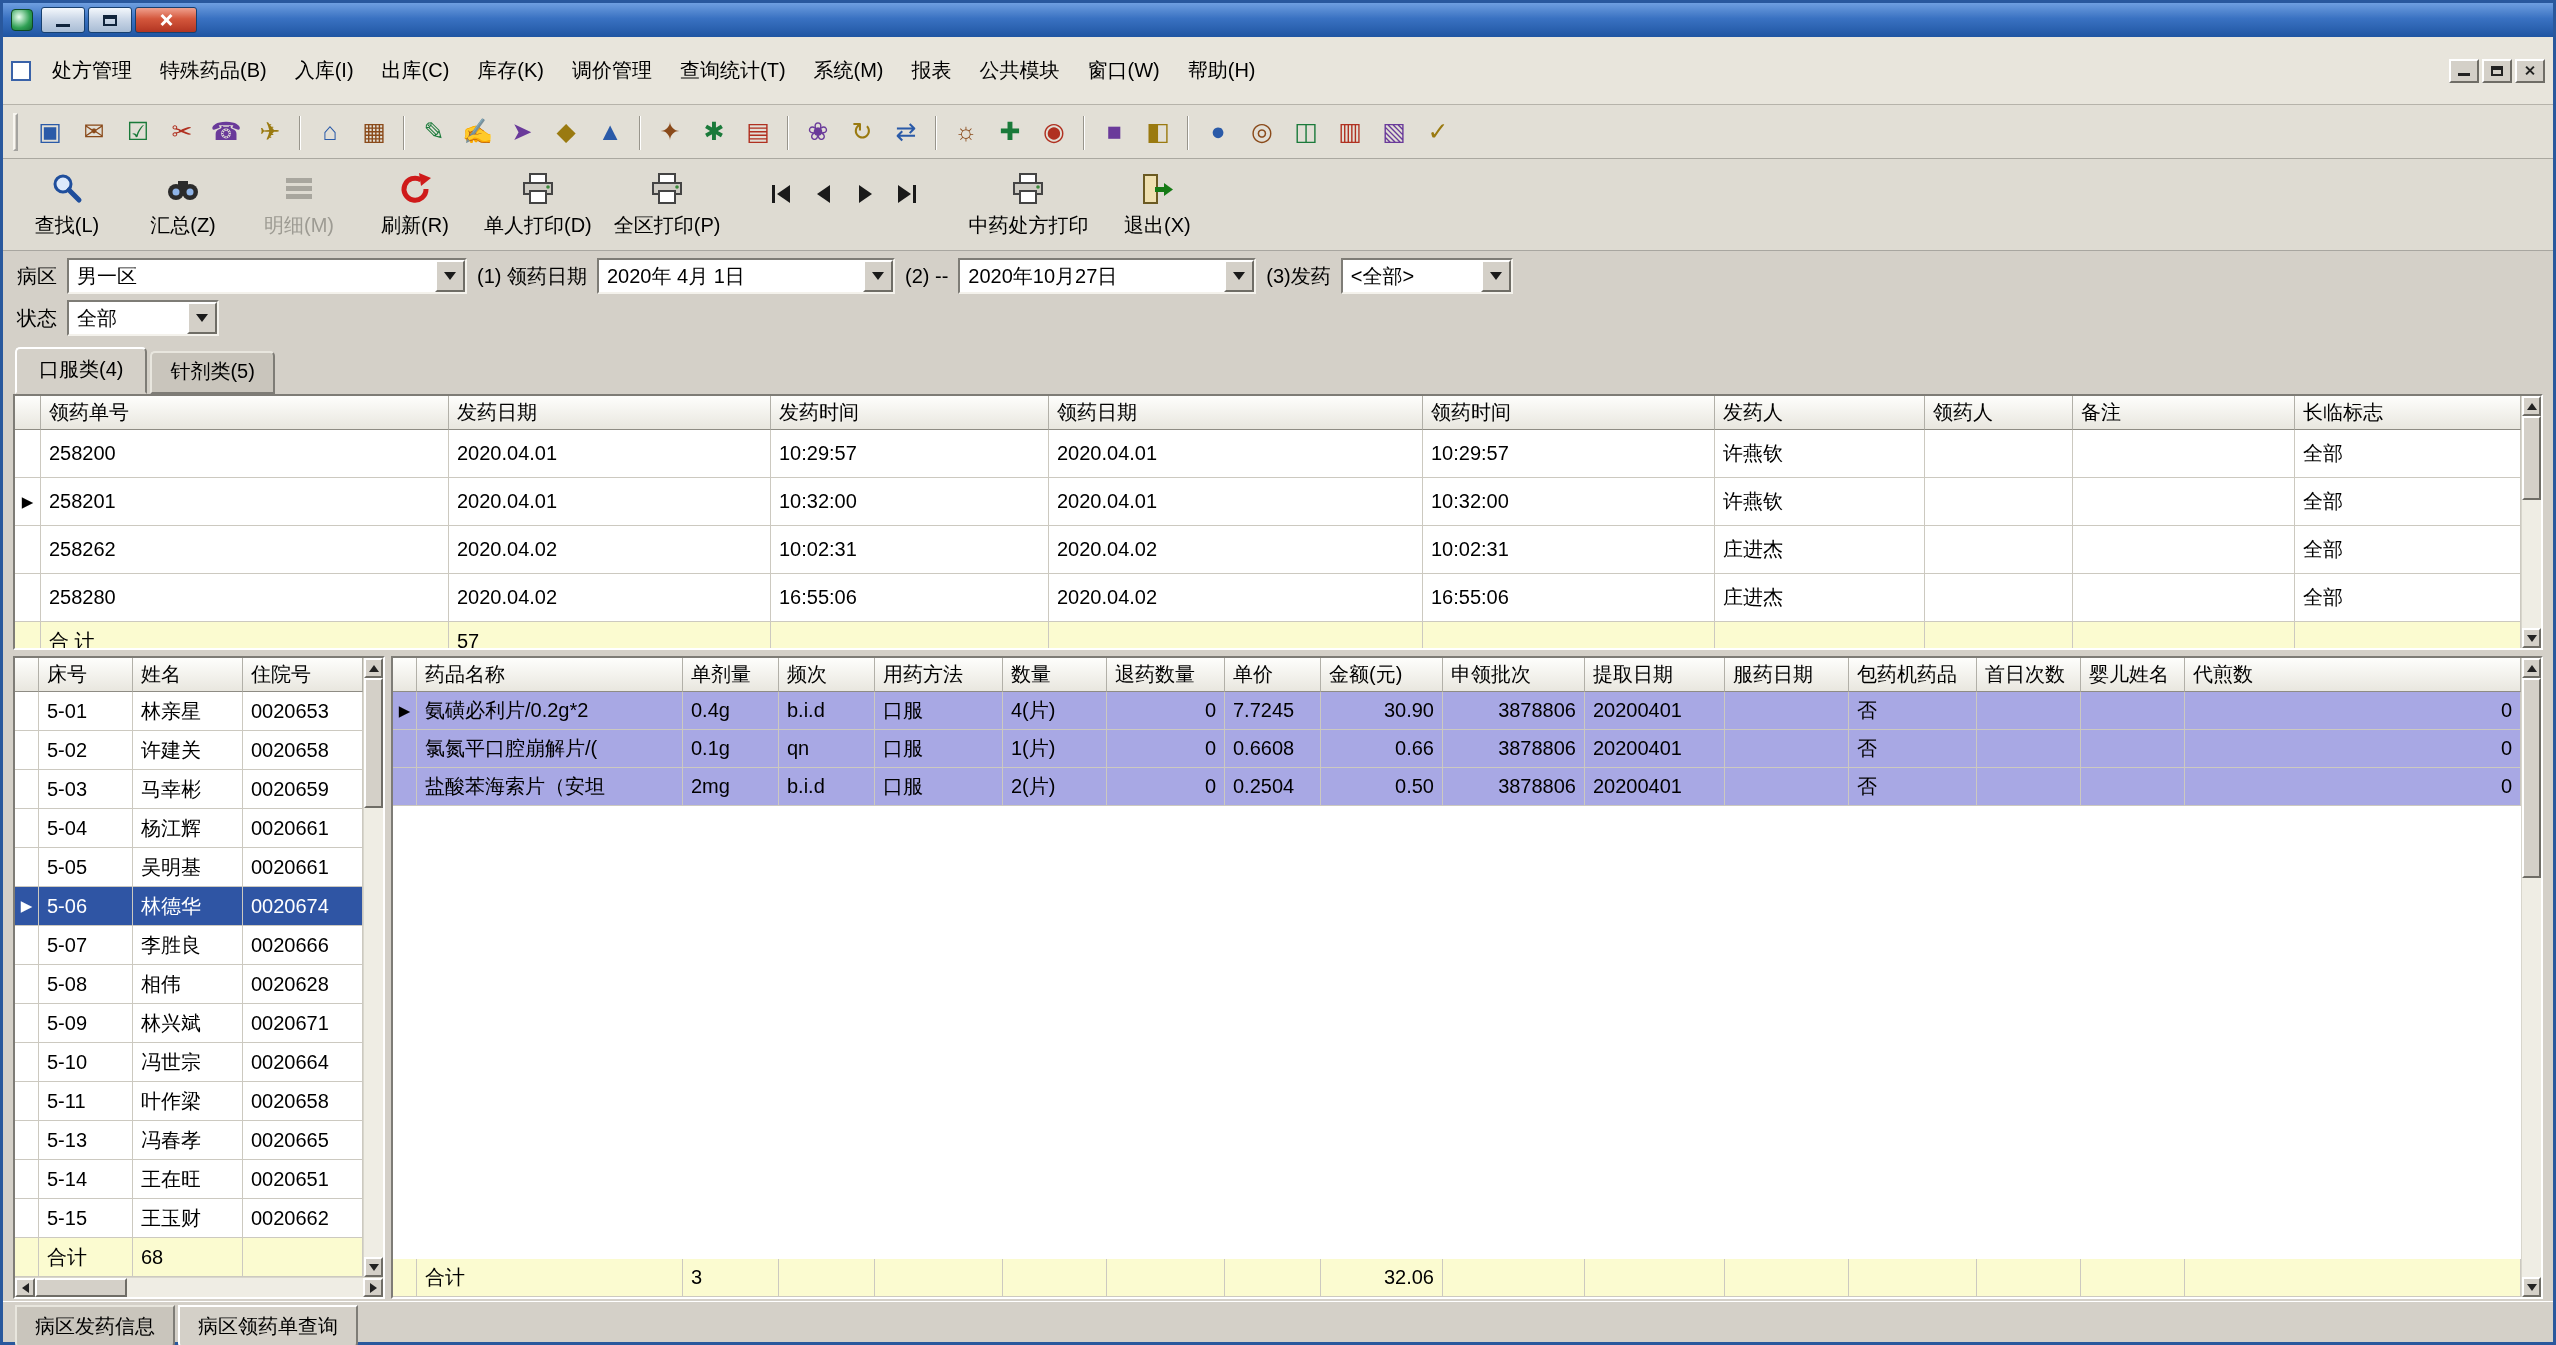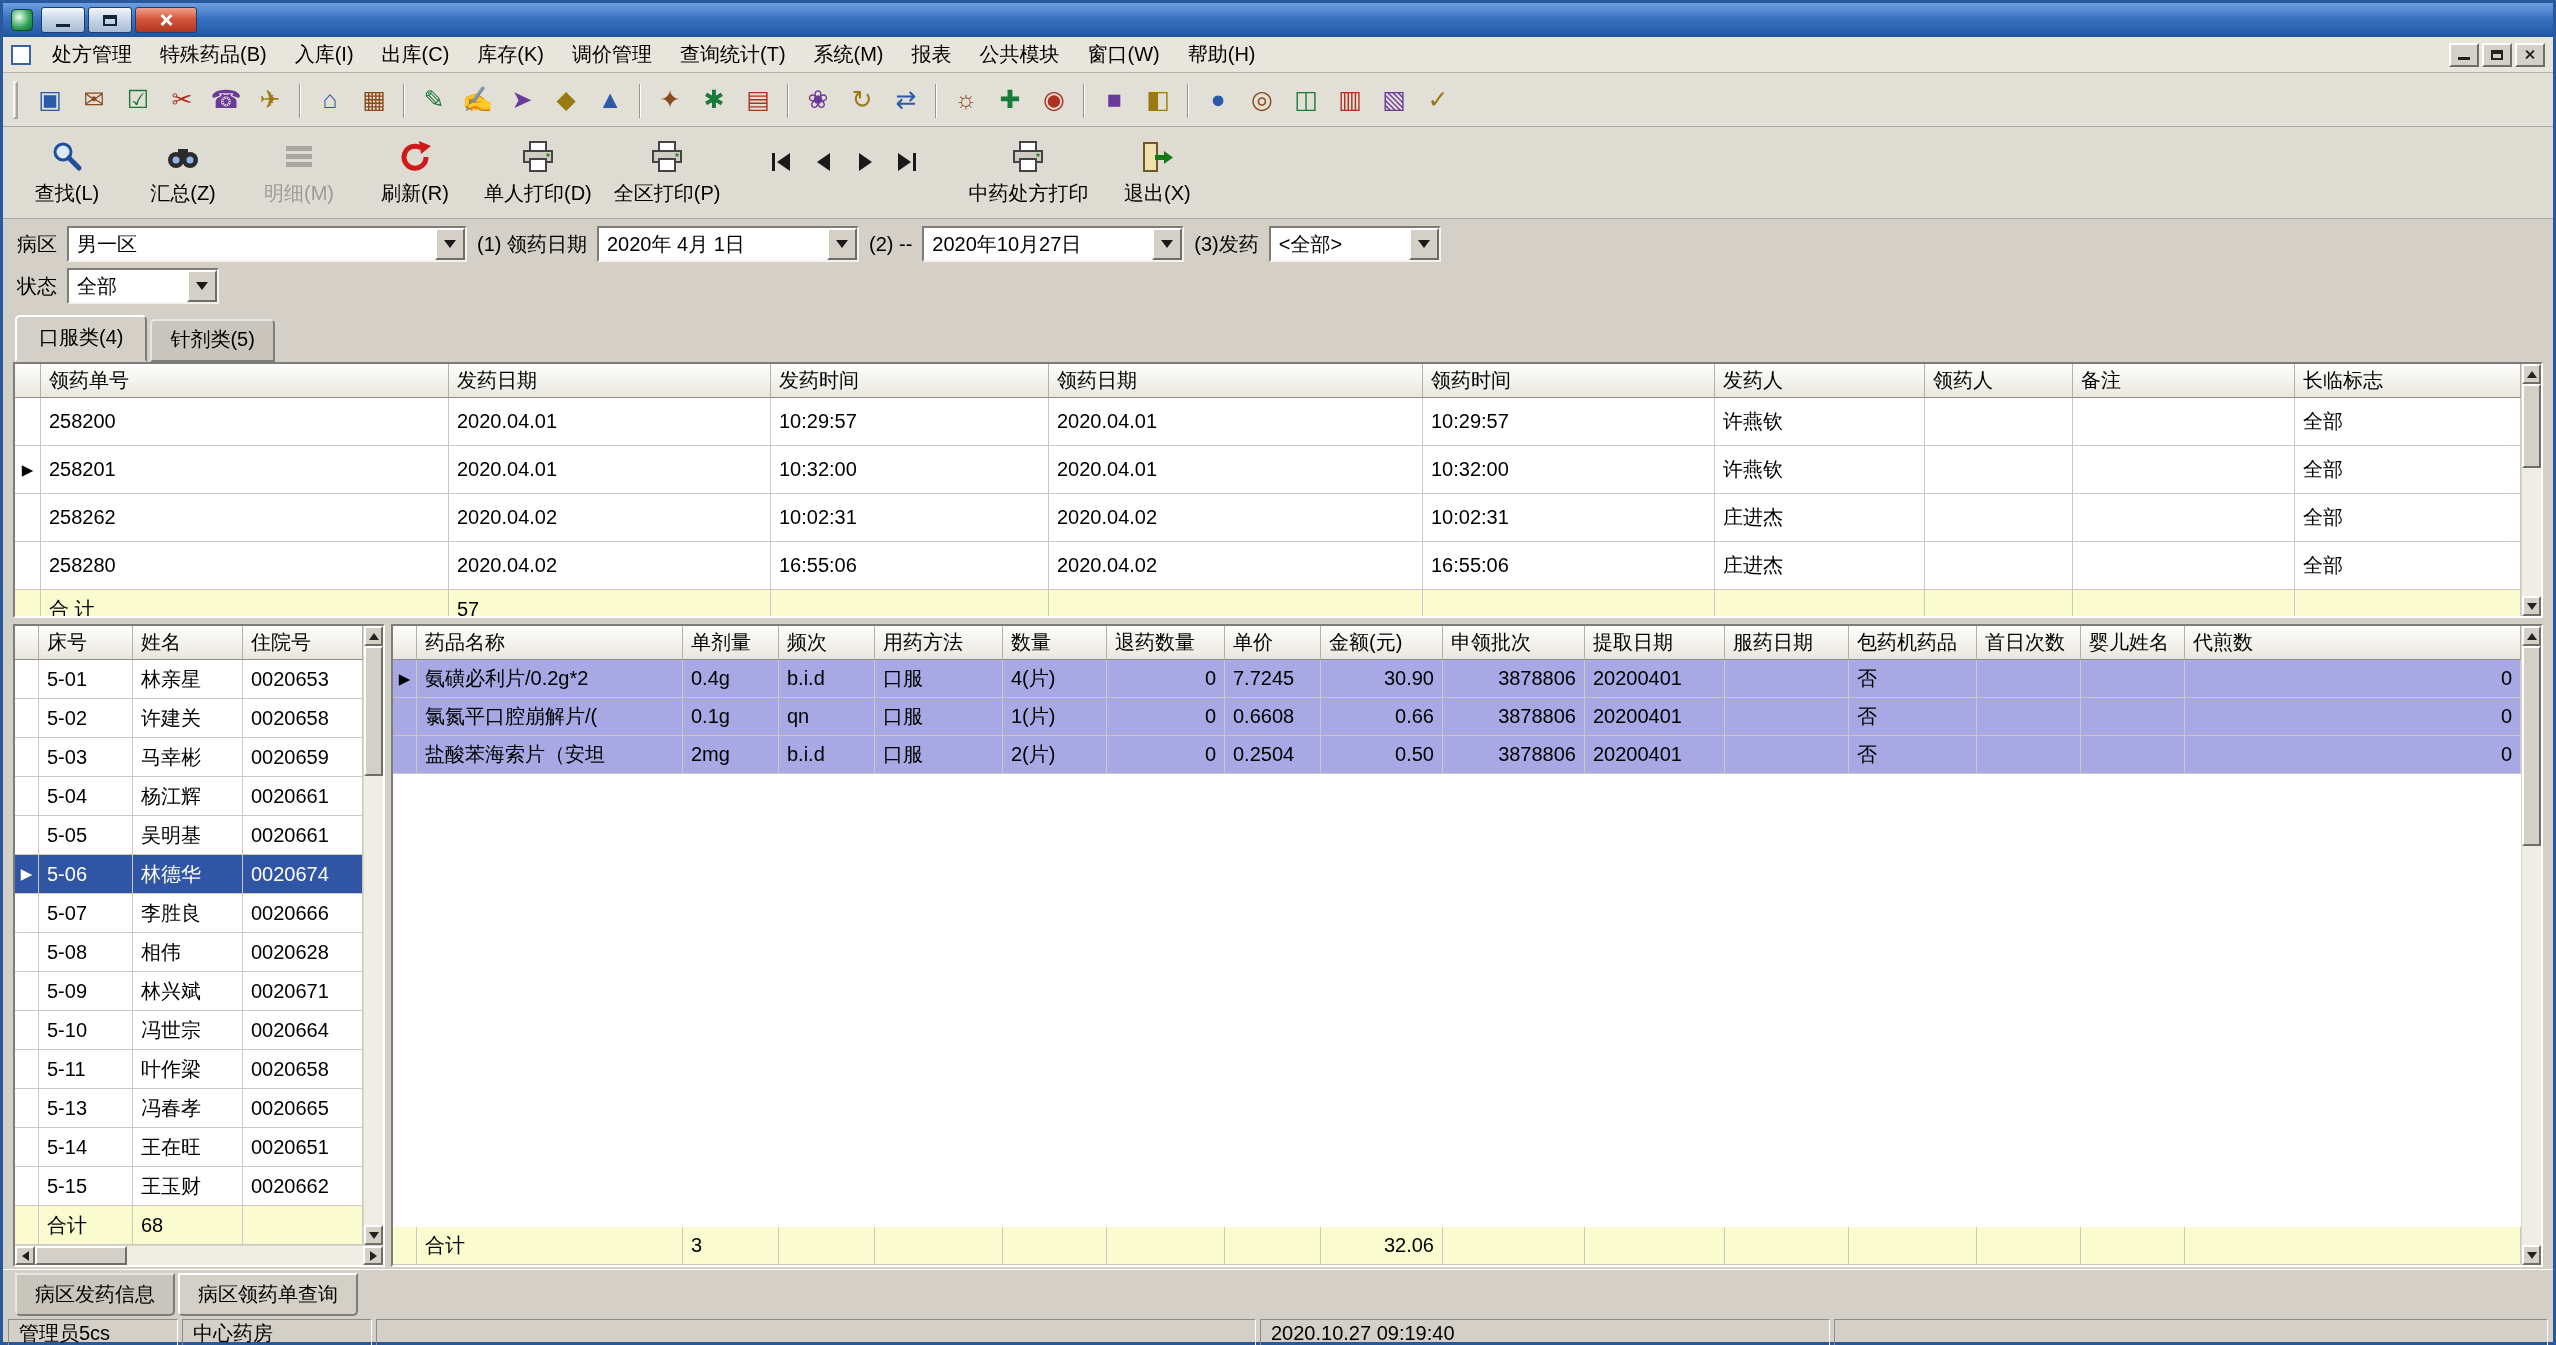--- a/index.html
+++ b/index.html
@@ -16,21 +16,21 @@
   .cap.close{width:62px;background:linear-gradient(#f0a18e,#d4573c 45%,#b23522)}
   .ic-min{width:14px;height:3px;background:#10243c;margin-top:10px}
   .ic-max{width:14px;height:11px;border:2px solid #10243c;border-top-width:4px}
   .ic-x{position:relative;width:16px;height:14px}
   .ic-x::before,.ic-x::after{content:"";position:absolute;left:7px;top:0;width:3px;height:14px;background:#fff}
   .ic-x::before{transform:rotate(45deg)}.ic-x::after{transform:rotate(-45deg)}
 
   
   .menubar{flex:0 0 36px;background:#e8e5dc;border-bottom:1px solid #b6b3aa;display:flex;align-items:center;padding:0 8px;gap:2px}
   .child-icon{width:20px;height:20px;background:#fff;border:2px solid #3a62a8;margin-right:6px}
-  .menu-item{padding:4px 13px;white-space:nowrap;cursor:default}
+  .menu-item{padding:20px 13px;white-space:nowrap;cursor:default}
   .mdi-btns{margin-left:auto;display:flex;gap:3px}
   .mdi{width:30px;height:24px;background:#d4d0c8;border:2px solid;border-color:#fff #6f6d66 #6f6d66 #fff;display:flex;align-items:center;justify-content:center}
   .mdi .ic-min{background:#222;margin-top:8px;width:12px}
   .mdi .ic-max{border-color:#222;width:12px;height:10px}
   .ic-x2{position:relative;width:12px;height:11px}
   .ic-x2::before,.ic-x2::after{content:"";position:absolute;left:5px;top:0;width:2px;height:11px;background:#222}
   .ic-x2::before{transform:rotate(45deg)}.ic-x2::after{transform:rotate(-45deg)}
 
   
   .toolbar{flex:0 0 54px;background:#e2dfd6;border-bottom:1px solid #aaa8a0;display:flex;align-items:center;padding:0 10px}
@@ -58,21 +58,21 @@
   .tri-r{width:0;height:0;border-top:9px solid transparent;border-bottom:9px solid transparent;border-left:13px solid #1a1a1a}
 
   
   .frow{display:flex;align-items:center;gap:10px;padding:7px 14px 3px}
   .frow2{display:flex;align-items:center;gap:10px;padding:3px 14px 7px}
   .flabel{white-space:nowrap}
   .combo{height:36px;background:#fff;border:2px solid;border-color:#7e7c76 #f4f2ec #f4f2ec #7e7c76;display:flex;align-items:stretch;cursor:default}
   .combo-text{flex:1;display:flex;align-items:center;padding:0 8px;white-space:nowrap;overflow:hidden}
   .combo-btn{width:30px;background:#d4d0c8;border:2px solid;border-color:#fff #6f6d66 #6f6d66 #fff;display:flex;align-items:center;justify-content:center}
   .arr-d{width:0;height:0;border-left:6px solid transparent;border-right:6px solid transparent;border-top:8px solid #1a1a1a}
-  .w-ward{width:400px}.w-date{width:262px}.w-disp{width:172px}.w-stat{width:152px}
+  .w-ward{width:400px}.w-date{width:298px}.w-disp{width:172px}.w-stat{width:152px}
 
   
   .tabrow{flex:0 0 44px;display:flex;align-items:flex-end;padding:4px 12px 0;gap:3px}
   .tab{padding:7px 22px 9px;background:#d4d0c8;border:2px solid;border-color:#fff #7e7c76 #d4d0c8 #fff;border-radius:5px 5px 0 0;white-space:nowrap;cursor:default}
   .tab.inactive{background:#c9c5bc;padding:5px 18px 7px;border-color:#e8e6de #7e7c76 #7e7c76 #e8e6de}
 
   
   .gridwrap{margin:0 10px;border:2px solid;border-color:#7e7c76 #fff #fff #7e7c76;background:#fff;display:flex;overflow:hidden}
   .toptable{flex:0 0 256px;margin-bottom:4px}
   .tbl{flex:1;display:flex;flex-direction:column;overflow:hidden;background:#fff}

